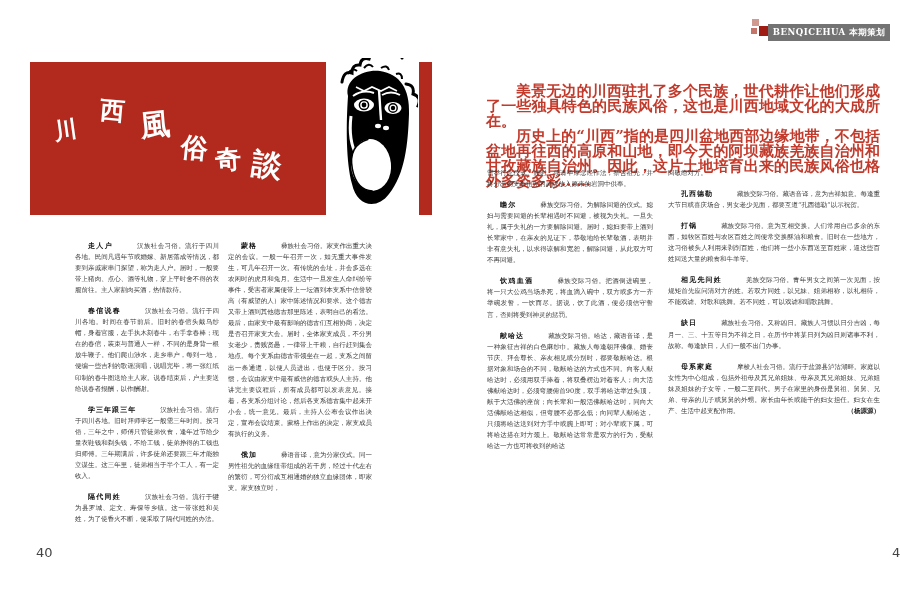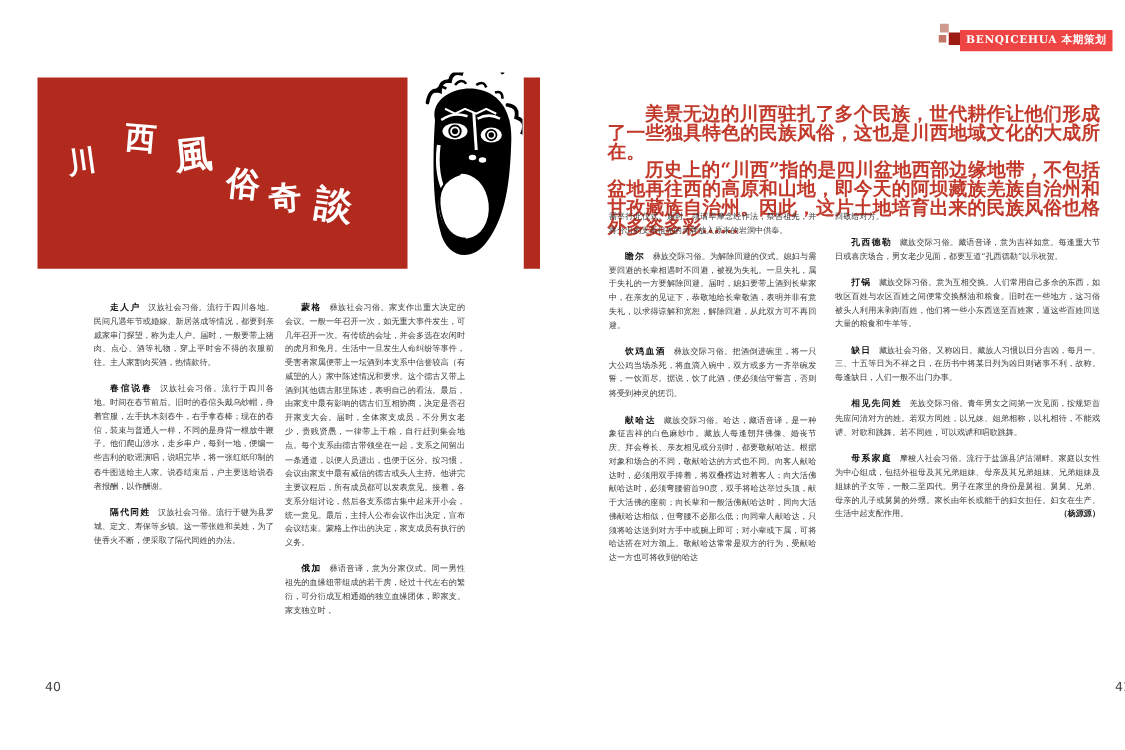--- a/index.html
+++ b/index.html
@@ -3,21 +3,21 @@
 <meta charset="utf-8">
 <style>
   html,body{margin:0;padding:0;}
   body{
     width:900px;height:600px;position:relative;background:#ffffff;
     font-family:"DejaVu Serif", serif;overflow:hidden;
   }
   .abs{position:absolute;}
 
   
-  .hdr-bar{left:768px;top:24px;width:122px;height:17px;background:#ef4444;
+  .hdr-bar{left:768px;top:24px;width:122px;height:17px;background:#737373;
     color:#fff;font-size:8.5px;font-weight:bold;text-align:center;line-height:17px;
     letter-spacing:0.5px;}
   .sq1{left:752px;top:19px;width:7px;height:7px;background:#d09a90;}
   .sq2{left:759px;top:26px;width:10px;height:10px;background:#9e1c14;}
   .sq3{left:751px;top:28px;width:6px;height:6px;background:#c4766a;}
 
   
   .banner{left:30px;top:62px;width:296px;height:153px;background:#b2291d;}
   .banner .tchar{position:absolute;color:#ffffff;font-weight:bold;
     font-family:"DejaVu Serif", serif;line-height:1;}
@@ -33,28 +33,28 @@
 
   
   .intro{left:486px;top:84px;width:394px;}
   .intro p{margin:0;color:#c23a2b;font-weight:bold;font-size:15px;line-height:15px;
     text-indent:2em;text-align:justify;}
 
   
   .col{overflow:hidden;text-align:justify;font-size:6.5px;line-height:1.7;color:#3b3b3b;}
   .col p{margin:0 0 9px 0;text-indent:2em;}
   .col p.cont{text-indent:0;}
-  .ehead{font-weight:bold;color:#111;font-size:7px;margin-right:6px;letter-spacing:1px;}
+  .ehead{font-weight:bold;color:#111;font-size:7px;margin-right:24px;letter-spacing:1px;}
   .lcol1{left:75px;top:240px;width:144px;height:314px;}
   .lcol2{left:228px;top:240px;width:144px;height:314px;}
   .rcolA{left:487px;top:168px;width:166px;height:394px;}
   .rcolB{left:668px;top:168px;width:212px;height:394px;}
   .attribution{float:right;font-weight:bold;color:#222;}
 
-  .pagenum{font-size:10px;color:#444;font-family:"DejaVu Sans", sans-serif;}
+  .pagenum{font-size:13px;color:#444;font-family:"DejaVu Sans", sans-serif;}
   .pn-l{left:36px;top:545px;}
   .pn-r{left:892px;top:545px;}
 </style>
 </head>
 <body>
 
 <div class="abs sq1"></div>
 <div class="abs sq3"></div>
 <div class="abs sq2"></div>
 <div class="abs hdr-bar">
@@ -104,38 +104,39 @@
 <div class="abs red-strip"></div>
 
 <div class="abs intro">
   <p>美景无边的川西驻扎了多个民族，世代耕作让他们形成了一些独具特色的民族风俗，这也是川西地域文化的大成所在。</p>
   <p>历史上的“川西”指的是四川盆地西部边缘地带，不包括盆地再往西的高原和山地，即今天的阿坝藏族羌族自治州和甘孜藏族自治州。因此，这片土地培育出来的民族风俗也格外多姿多彩……</p>
 </div>
 
 <div class="abs col lcol1">
   <p><span class="ehead">走人户</span><span>汉族社会习俗。流行于四川各地。民间凡遇年节或婚嫁、新居落成等情况，都要到亲戚家串门探望，称为走人户。届时，一般要带上猪肉、点心、酒等礼物，穿上平时舍不得的衣服前往。主人家割肉买酒，热情款待。</span></p>
   <p><span class="ehead">春倌说春</span><span>汉族社会习俗。流行于四川各地。时间在春节前后。旧时的春倌头戴乌纱帽，身着官服，左手执木刻春牛，右手拿春棒；现在的春倌，装束与普通人一样，不同的是身背一根放牛鞭子。他们爬山涉水，走乡串户，每到一地，便编一些吉利的歌谣演唱，说唱完毕，将一张红纸印制的春牛图送给主人家。说春结束后，户主要送给说春者报酬，以作酬谢。</span></p>
+  <p><span class="ehead">学三年跟三年</span><span>汉族社会习俗。流行于四川各地。旧时拜师学艺一般需三年时间。按习俗，三年之中，师傅只管徒弟伙食，逢年过节给少量衣鞋钱和剃头钱，不给工钱，徒弟挣得的工钱也归师傅。三年期满后，许多徒弟还要跟三年才能独立谋生。这三年里，徒弟相当于半个工人，有一定收入。</span></p>
   <p><span class="ehead">隔代同姓</span><span>汉族社会习俗。流行于犍为县罗城、定文、寿保等乡镇。这一带张姓和吴姓，为了使香火不断，便采取了隔代同姓的办法。</span></p>
 </div>
 
 <div class="abs col lcol2">
   <p><span class="ehead">蒙格</span><span>彝族社会习俗。家支作出重大决定的会议。一般一年召开一次，如无重大事件发生，可几年召开一次。有传统的会址，并会多选在农闲时的虎月和兔月。生活中一旦发生人命纠纷等事件，受害者家属便带上一坛酒到本支系中信誉较高（有威望的人）家中陈述情况和要求。这个德古又带上酒到其他德古那里陈述，表明自己的看法。最后，由家支中最有影响的德古们互相协商，决定是否召开家支大会。届时，全体家支成员，不分男女老少，贵贱贤愚，一律带上干粮，自行赶到集会地点。每个支系由德古带领坐在一起，支系之间留出一条通道，以便人员进出，也便于区分。按习惯，会议由家支中最有威信的德古或头人主持。他讲完主要议程后，所有成员都可以发表意见。接着，各支系分组讨论，然后各支系德古集中起来开小会，统一意见。最后，主持人公布会议作出决定，宣布会议结束。蒙格上作出的决定，家支成员有执行的义务。</span></p>
   <p><span class="ehead">俄加</span><span>彝语音译，意为分家仪式。同一男性祖先的血缘纽带组成的若干房，经过十代左右的繁衍，可分衍成互相通婚的独立血缘团体，即家支。家支独立时，</span></p>
 </div>
 
 <div class="abs col rcolA">
   <p class="cont">需举行此仪式。届时，须请毕摩念经作法，祭告祖先，并将分出的支系祖先的灵牌放入原来的岩洞中供奉。</p>
   <p><span class="ehead">瞻尔</span><span>彝族交际习俗。为解除回避的仪式。媳妇与需要回避的长辈相遇时不回避，被视为失礼。一旦失礼，属于失礼的一方要解除回避。届时，媳妇要带上酒到长辈家中，在亲友的见证下，恭敬地给长辈敬酒，表明并非有意失礼，以求得谅解和宽恕，解除回避，从此双方可不再回避。</span></p>
   <p><span class="ehead">饮鸡血酒</span><span>彝族交际习俗。把酒倒进碗里，将一只大公鸡当场杀死，将血滴入碗中，双方或多方一齐举碗发誓，一饮而尽。据说，饮了此酒，便必须信守誓言，否则将受到神灵的惩罚。</span></p>
   <p><span class="ehead">献哈达</span><span>藏族交际习俗。哈达，藏语音译，是一种象征吉祥的白色麻纱巾。藏族人每逢朝拜佛像、婚丧节庆、拜会尊长、亲友相见或分别时，都要敬献哈达。根据对象和场合的不同，敬献哈达的方式也不同。向客人献哈达时，必须用双手捧着，将双叠楞边对着客人；向大活佛献哈达时，必须弯腰俯首90度，双手将哈达举过头顶，献于大活佛的座前；向长辈和一般活佛献哈达时，同向大活佛献哈达相似，但弯腰不必那么低；向同辈人献哈达，只须将哈达送到对方手中或腕上即可；对小辈或下属，可将哈达搭在对方颈上。敬献哈达常常是双方的行为，受献哈达一方也可将收到的哈达</span></p>
 </div>
 
 <div class="abs col rcolB">
   <p class="cont">回敬给对方。</p>
   <p><span class="ehead">孔西德勒</span><span>藏族交际习俗。藏语音译，意为吉祥如意。每逢重大节日或喜庆场合，男女老少见面，都要互道“孔西德勒”以示祝贺。</span></p>
   <p><span class="ehead">打锅</span><span>藏族交际习俗。意为互相交换。人们常用自己多余的东西，如牧区百姓与农区百姓之间便常交换酥油和粮食。旧时在一些地方，这习俗被头人利用来剥削百姓，他们将一些小东西送至百姓家，逼这些百姓回送大量的粮食和牛羊等。</span></p>
+  <p><span class="ehead">相见先问姓</span><span>羌族交际习俗。青年男女之间第一次见面，按规矩首先应问清对方的姓。若双方同姓，以兄妹、姐弟相称，以礼相待，不能戏谑、对歌和跳舞。若不同姓，可以戏谑和唱歌跳舞。</span></p>
   <p><span class="ehead">缺日</span><span>藏族社会习俗。又称凶日。藏族人习惯以日分吉凶，每月一、三、十五等日为不祥之日，在历书中将某日列为凶日则诸事不利，故称。每逢缺日，人们一般不出门办事。</span></p>
-  <p><span class="ehead">相见先问姓</span><span>羌族交际习俗。青年男女之间第一次见面，按规矩首先应问清对方的姓。若双方同姓，以兄妹、姐弟相称，以礼相待，不能戏谑、对歌和跳舞。若不同姓，可以戏谑和唱歌跳舞。</span></p>
   <p><span class="ehead">母系家庭</span><span>摩梭人社会习俗。流行于盐源县泸沽湖畔。家庭以女性为中心组成，包括外祖母及其兄弟姐妹、母亲及其兄弟姐妹、兄弟姐妹及姐妹的子女等，一般二至四代。男子在家里的身份是舅祖、舅舅、兄弟、母亲的儿子或舅舅的外甥。家长由年长或能干的妇女担任。妇女在生产、生活中起支配作用。</span><span class="attribution">（杨源源）</span></p>
 </div>
 
 <div class="abs pagenum pn-l">40</div>
 <div class="abs pagenum pn-r">41</div>
 
 </body></html>

